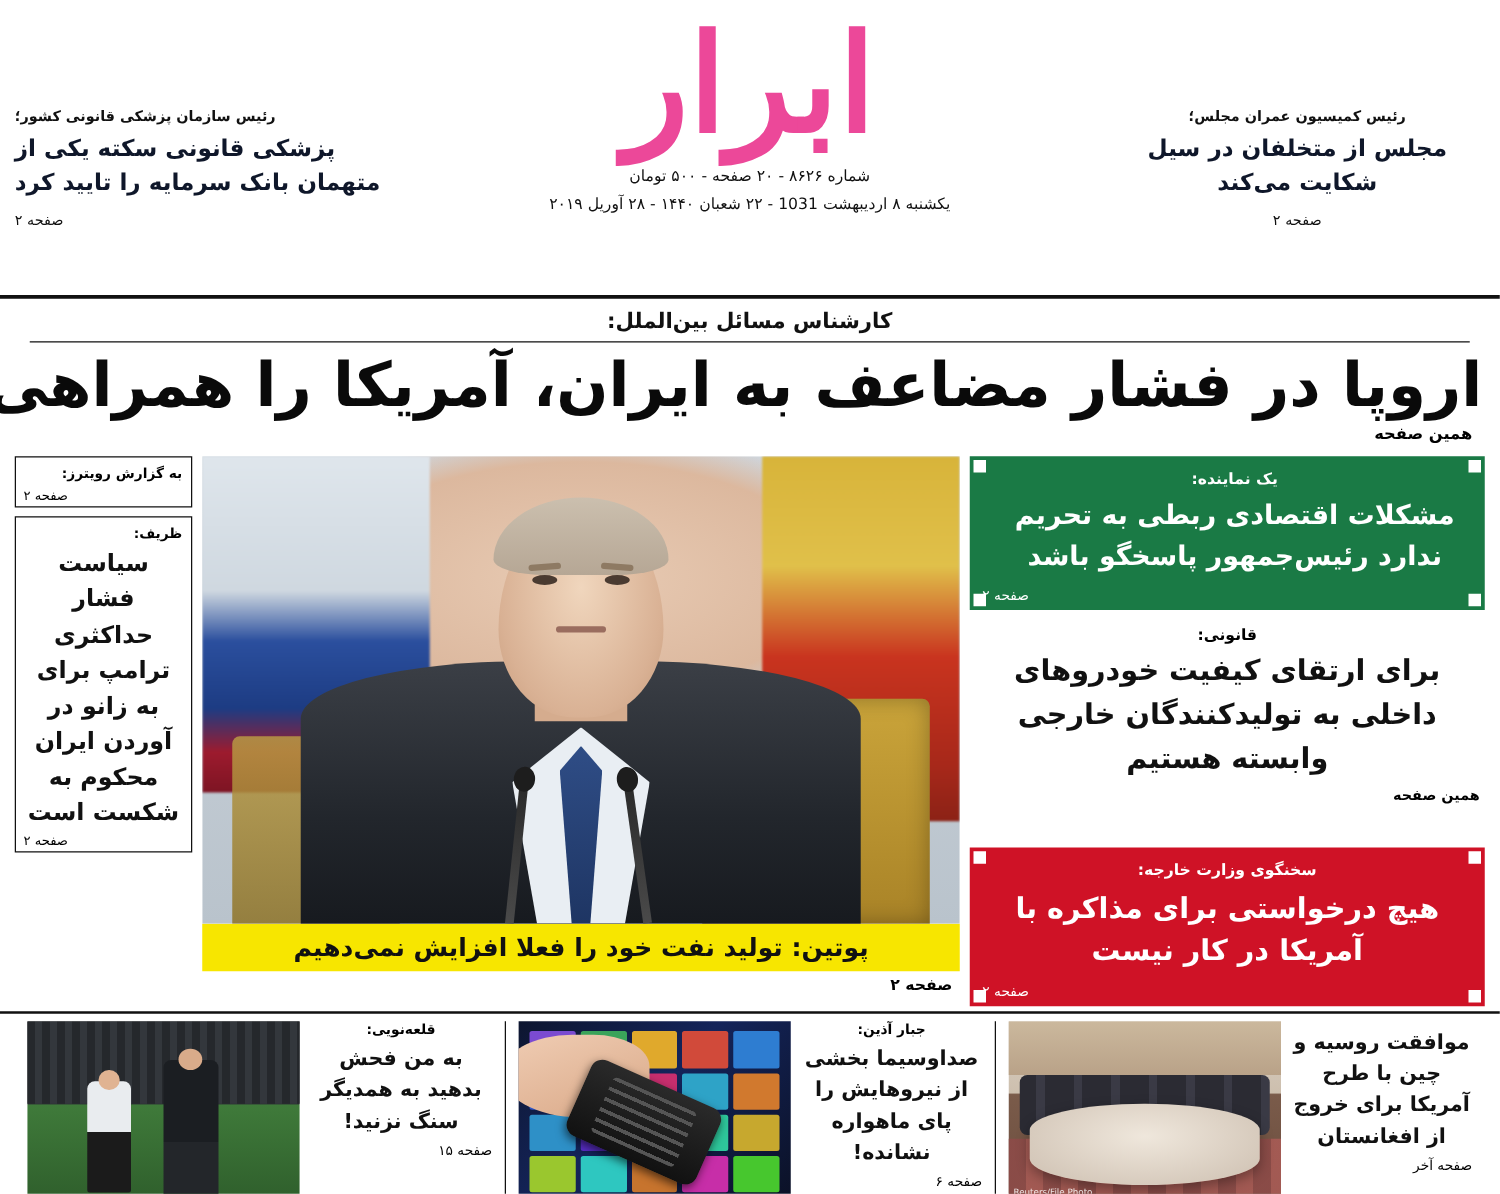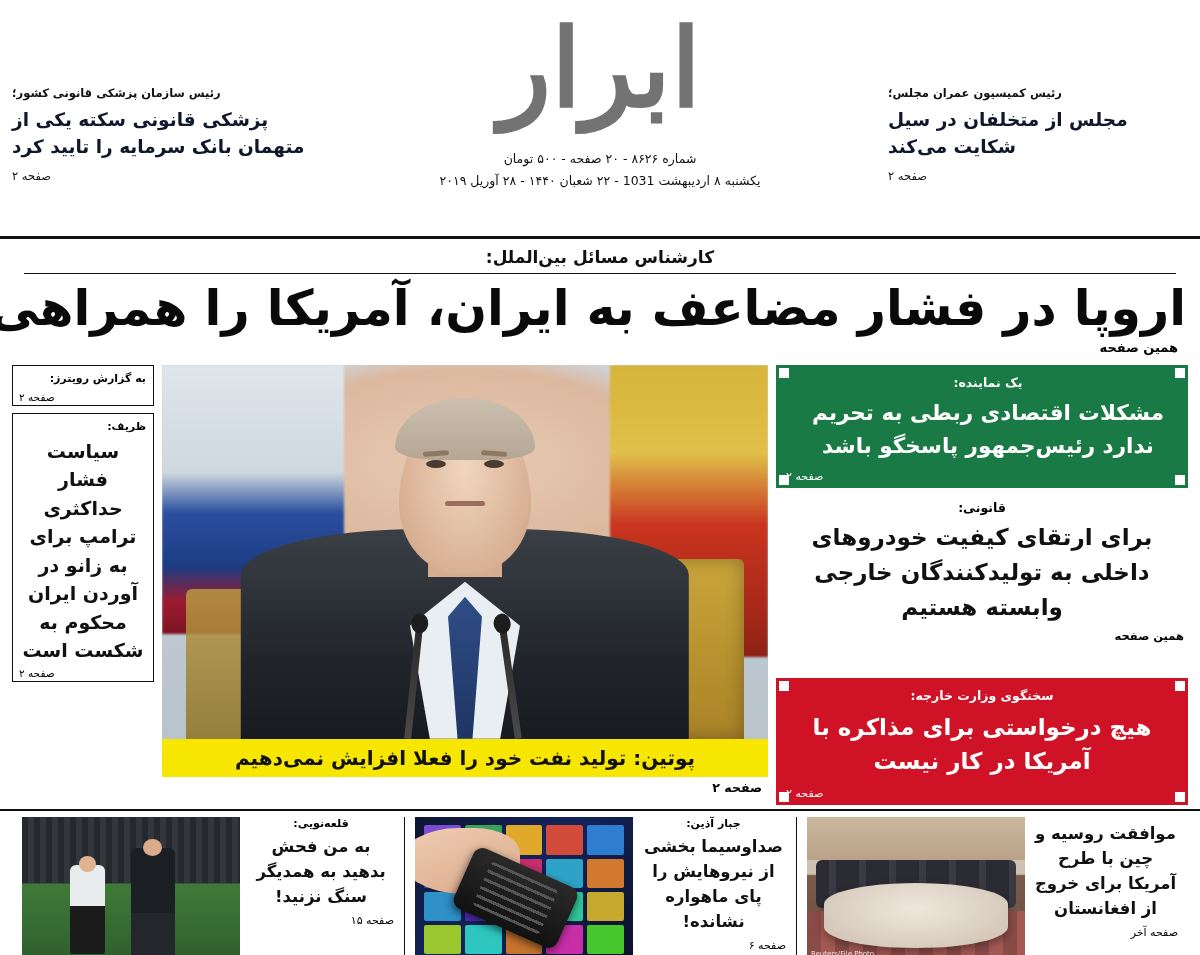--- a/index.html
+++ b/index.html
@@ -15,21 +15,21 @@
   .masthead {
     position: relative;
     height: 232px;
     display: flex;
     align-items: flex-start;
     padding: 8px 12px 0 12px;
   }
   .mast-side {
     width: 300px;
     padding-top: 78px;
-    text-align: left;
+    text-align: center;
   }
   .mast-side-right { text-align: left; }
   .kicker-small {
     font-size: 11.5px;
     color: #111;
     margin-bottom: 7px;
     font-weight: 600;
   }
   .mast-side-head {
     font-size: 18.5px;
@@ -47,25 +47,25 @@
     flex: 1;
     text-align: center;
     padding-top: 6px;
   }
   .logo {
     font-family: "DejaVu Serif", "Liberation Serif", serif;
     font-size: 108px;
     font-weight: bold;
     line-height: 1.0;
     letter-spacing: -2px;
-    color: #737373;
+    color: #ec4899;
     direction: rtl;
   }
   .mast-meta {
-    margin-top: 26px;
+    margin-top: 8px;
     font-size: 12.5px;
     color: #111;
     line-height: 1.75;
     letter-spacing: 0.5px;
   }
 
   
   .rule-thick { height: 3px; background: #111; margin: 4px 0 0 0; }
 
   

